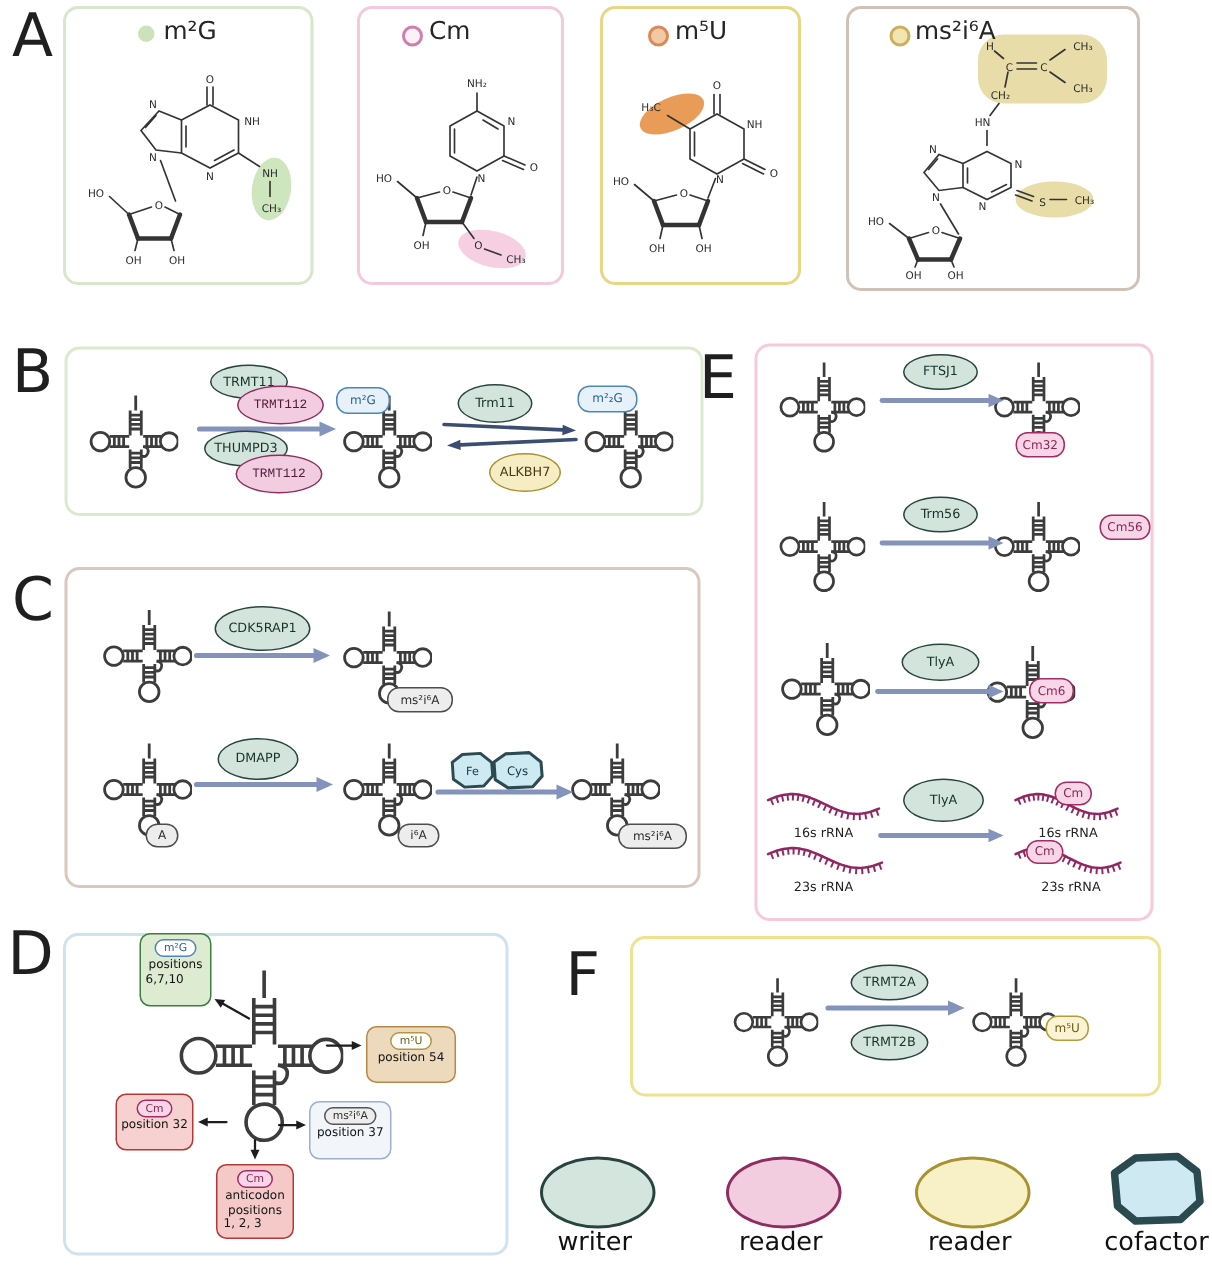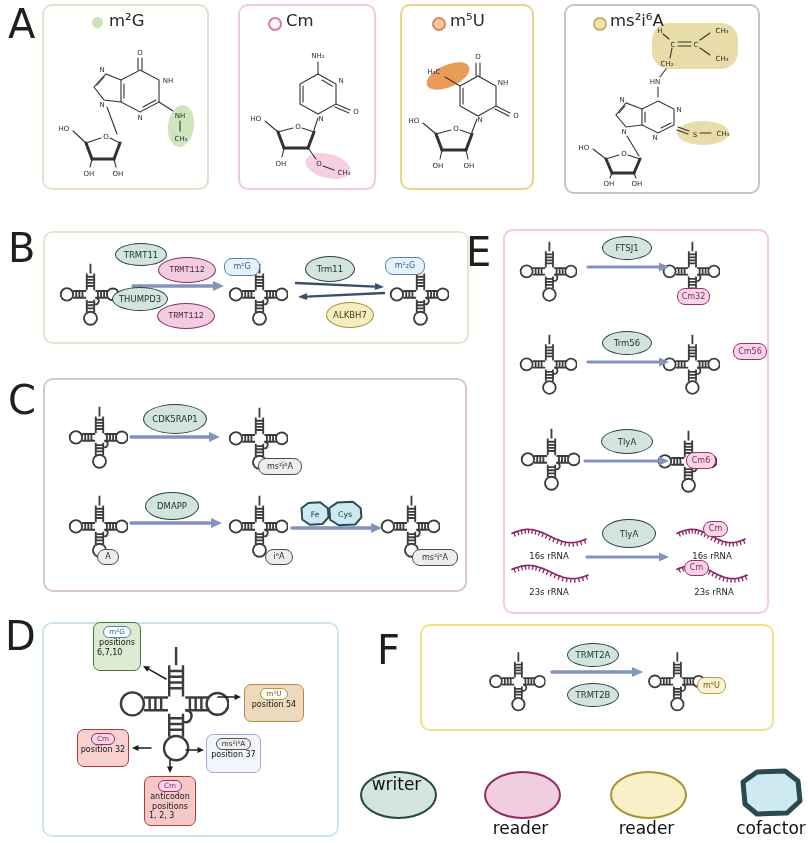--- a/index.html
+++ b/index.html
@@ -446,23 +446,23 @@
         <line x1="47.25" y1="15.183906632152306" x2="45.99114598438029" y2="19.190811493433408" stroke="#8f2763" stroke-width="1.3"></line>
         <line x1="50.75" y1="16.08569257217875" x2="49.940398684644784" y2="20.206923663755042" stroke="#8f2763" stroke-width="1.3"></line>
         <line x1="54.25" y1="16.546520138439607" x2="53.97971346311426" y2="20.73781411381026" stroke="#8f2763" stroke-width="1.3"></line>
         <line x1="57.75" y1="16.532998591623837" x2="58.052218947263924" y2="20.722111111945377" stroke="#8f2763" stroke-width="1.3"></line>
         <line x1="61.25" y1="16.046107678773208" x2="62.08772356587491" y2="20.161714466013436" stroke="#8f2763" stroke-width="1.3"></line>
         <line x1="64.75" y1="15.121126642568052" x2="66.0307959962336" y2="19.121071844196692" stroke="#8f2763" stroke-width="1.3"></line>
         <line x1="68.25" y1="13.825077950648907" x2="69.85542784005469" y2="17.706134694678468" stroke="#8f2763" stroke-width="1.3"></line>
       </g>
     </svg>
 
-  <div class="ellipse teal" style="left:115px;top:243px;width:50px;height:21px">TRMT11</div>
+  <div class="ellipse teal" style="left:140px;top:243px;width:50px;height:21px">TRMT11</div>
   <div class="ellipse pink" style="left:158px;top:257px;width:56px;height:24px">TRMT112</div>
-  <div class="ellipse teal" style="left:112px;top:287px;width:54px;height:22px">THUMPD3</div>
+  <div class="ellipse teal" style="left:136px;top:287px;width:54px;height:22px">THUMPD3</div>
   <div class="ellipse pink" style="left:157px;top:303px;width:56px;height:24px">TRMT112</div>
   <div class="ellipse teal" style="left:305px;top:256px;width:48px;height:24px">Trm11</div>
   <div class="ellipse yellow" style="left:326px;top:302px;width:46px;height:24px">ALKBH7</div>
   <div class="badge blue" style="left:224px;top:258px;width:34px;height:16px">m²G</div>
   <div class="badge blue" style="left:385px;top:257px;width:38px;height:16px">m²₂G</div>
 
   <div class="ellipse teal" style="left:143px;top:404px;width:62px;height:28px">CDK5RAP1</div>
   <div class="badge grayb" style="left:258px;top:458px;width:42px;height:15px">ms²i⁶A</div>
   <div class="ellipse teal" style="left:145px;top:492px;width:52px;height:26px">DMAPP</div>
   <div class="badge grayb" style="left:97px;top:549px;width:20px;height:14px">A</div>
@@ -518,18 +518,18 @@
   <div class="ellipse teal" style="left:567px;top:643px;width:50px;height:22px">TRMT2A</div>
   <div class="ellipse teal" style="left:567px;top:683px;width:50px;height:22px">TRMT2B</div>
   <div class="badge yellowb" style="left:697px;top:677px;width:27px;height:15px">m⁵U</div>
 
   <div class="leg-ellipse" style="left:360px;top:771px;width:73px;height:44px;background:#d4e5de;border:2px solid #27453e"></div>
   <div class="leg-ellipse" style="left:484px;top:771px;width:73px;height:44px;background:#f2cde0;border:2px solid #8f2d62"></div>
   <div class="leg-ellipse" style="left:610px;top:771px;width:73px;height:44px;background:#f8f0c6;border:2px solid #a8922f"></div>
   <svg class="abs" style="left:739px;top:768px;z-index:2" width="64" height="49" viewBox="0 0 64 49">
     <polygon points="18,4 46,3 59,13 61,33 48,45 18,46 6,36 4,14" fill="#cfe9f2" stroke="#2b4a50" stroke-width="5" stroke-linejoin="round"></polygon>
   </svg>
-  <span class="leg-label" style="left:360px;top:774px;width:73px">writer</span>
+  <span class="leg-label" style="left:360px;top:818px;width:73px">writer</span>
   <span class="leg-label" style="left:484px;top:818px;width:73px">reader</span>
   <span class="leg-label" style="left:610px;top:818px;width:73px">reader</span>
   <span class="leg-label" style="left:733px;top:818px;width:76px">cofactor</span>
 
 </div>
 
 </body></html>

